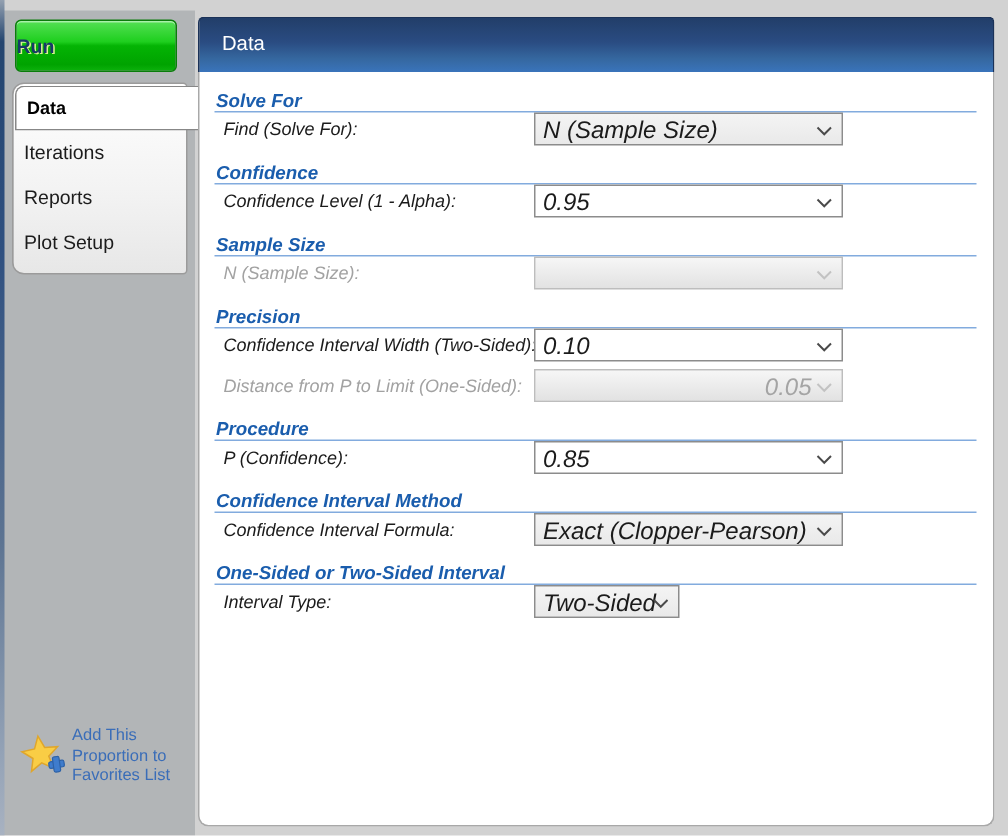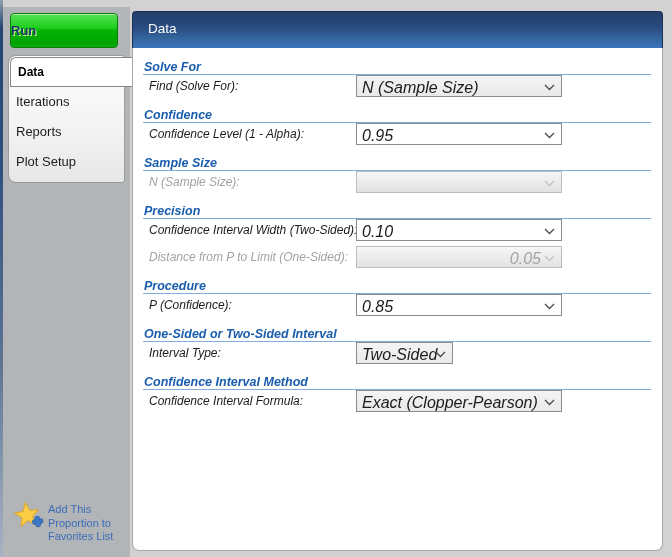--- a/index.html
+++ b/index.html
@@ -44,22 +44,22 @@
     cursor:pointer;
   }
   .tab-sel {
     position:absolute; left:10px; top:50px; width:124px; height:30px;
     background:#ffffff; border:1px solid #878787; border-right:none;
     border-radius:6px 0 0 0; z-index:10;
     font-size:12px; font-weight:bold; color:#000;
     line-height:28px; padding-left:7px; cursor:pointer;
   }
   .favorites {
-    position:absolute; left:13px; top:493px; width:112px;
-    display:flex; align-items:flex-start; gap:5px; cursor:pointer;
+    position:absolute; left:13px; top:474px; width:112px;
+    display:flex; align-items:center; gap:5px; cursor:pointer;
   }
   .fav-text { color:#3a6db8; font-size:11px; line-height:13.5px; padding-top:3px; }
 
   
   .main-header {
     position:absolute; left:132px; top:11px; width:531px; height:37px;
     background:linear-gradient(180deg,#223e69 0%,#2a4c82 45%,#35679f 75%,#3a74bb 100%);
     border:1px solid #1b3258; border-bottom:none; border-radius:4px 4px 0 0;
     color:#ffffff; font-size:13.5px; padding:9px 0 0 15px; z-index:3;
   }
@@ -208,40 +208,40 @@
       <div class="dd white">
         <span>0.85</span>
         <svg class="chev" viewBox="0 0 11 7">
             <path d="M1 1 L5.5 5.5 L10 1"></path>
           </svg>
       </div>
     </div>
   </div>
 
   <div class="section">
+    <div class="sec-title">Confidence Interval Method</div>
+    <hr class="sec-rule">
+    <div class="row">
+      <span class="lbl">Confidence Interval Formula:</span>
+      <div class="dd gray">
+        <span>Exact (Clopper-Pearson)</span>
+        <svg class="chev" viewBox="0 0 11 7">
+            <path d="M1 1 L5.5 5.5 L10 1"></path>
+          </svg>
+      </div>
+    </div>
+  </div>
+
+  <div class="section">
     <div class="sec-title">One-Sided or Two-Sided Interval</div>
     <hr class="sec-rule">
     <div class="row">
       <span class="lbl">Interval Type:</span>
       <div class="dd gray narrow">
         <span>Two-Sided</span>
         <svg class="chev" viewBox="0 0 11 7">
             <path d="M1 1 L5.5 5.5 L10 1"></path>
           </svg>
       </div>
     </div>
   </div>
 
-  <div class="section">
-    <div class="sec-title">Confidence Interval Method</div>
-    <hr class="sec-rule">
-    <div class="row">
-      <span class="lbl">Confidence Interval Formula:</span>
-      <div class="dd gray">
-        <span>Exact (Clopper-Pearson)</span>
-        <svg class="chev" viewBox="0 0 11 7">
-            <path d="M1 1 L5.5 5.5 L10 1"></path>
-          </svg>
-      </div>
-    </div>
-  </div>
-
 </div>
 
 </body></html>

